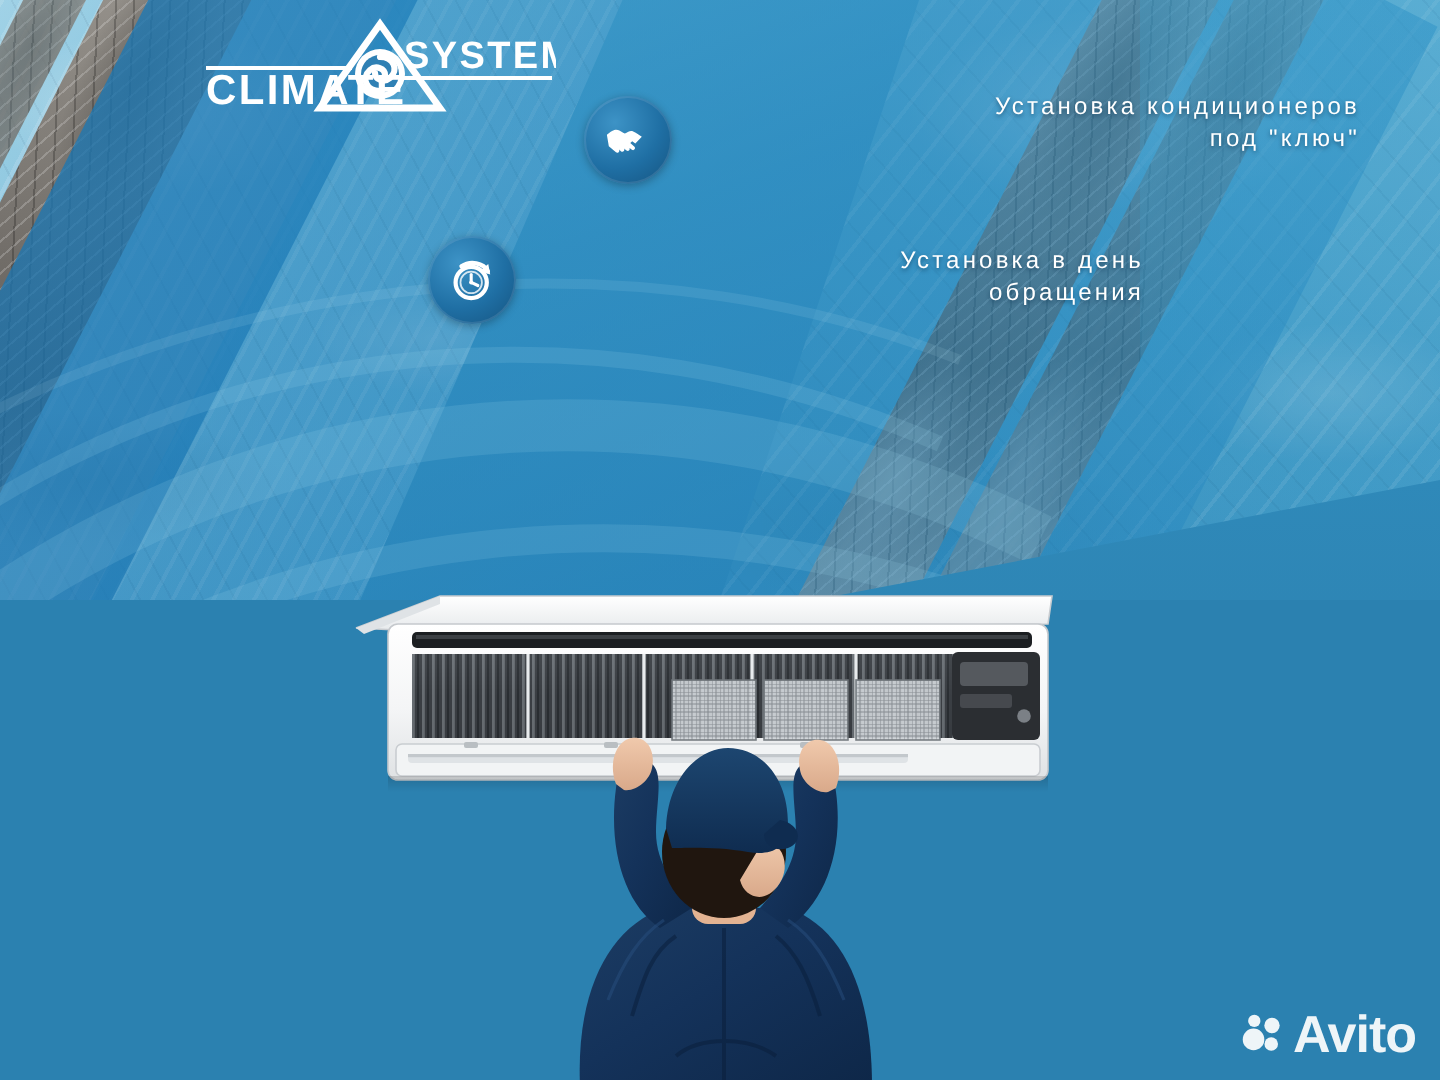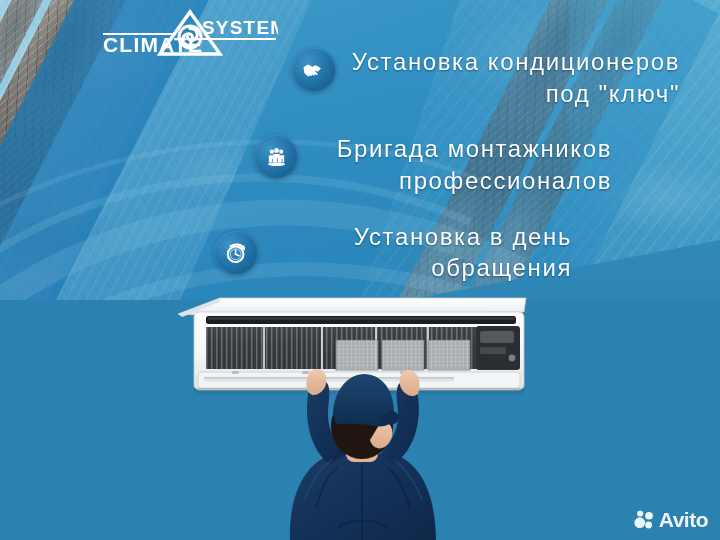--- a/index.html
+++ b/index.html
@@ -151,21 +151,21 @@
     flex: 0 0 auto;
     width: 44px; height: 44px;
     border-radius: 50%;
     background: radial-gradient(circle at 35% 30%, #3d93c6 0%, #1f6fa4 55%, #15537f 100%);
     box-shadow: 0 1px 4px rgba(0,0,0,0.28), inset 0 0 0 1px rgba(255,255,255,0.10);
     display: flex; align-items: center; justify-content: center;
     margin-top: 2px;
   }
   .f-text {
     color: #ffffff;
-    font-size: 24px;
+    font-size: 12px;
     line-height: 1.32;
     letter-spacing: 1.6px;
     font-weight: 500;
     text-shadow: 0 1px 2px rgba(0,40,70,0.55);
     white-space: pre-line;
   }
   .f1 .f-text { text-align: right; width: 330px; }
   .f2 .f-text { text-align: right; width: 300px; }
   .f3 .f-text { text-align: right; width: 300px; }
 
@@ -177,21 +177,21 @@
 
   
   .avito {
     position: absolute;
     right: 12px; bottom: 10px;
     display: flex; align-items: center; gap: 5px;
     opacity: 0.92;
   }
   .avito-text {
     color: #ffffff;
-    font-size: 21px;
+    font-size: 26px;
     font-weight: bold;
     letter-spacing: -0.5px;
     line-height: 1;
   }
 </style>
 </head>
 <body>
 
 <div id="ad-banner">
 
@@ -256,36 +256,20 @@
                    l1.4-.8 c.9-.5 2-.6 3-.2 1.6.6 3.4 1.8 5.3 3.3 l-4 4.2 -1.9-1.5 -1.2 1.2 2.6 2.2
                    a1.25 1.25 0 0 1 -1.6 1.9 l-1.6-1.3 a1.25 1.25 0 0 1 -1.7 1.8 l-1.6-1.3
                    a1.25 1.25 0 0 1 -1.7 1.8 l-1.3-1.1 a1.3 1.3 0 0 1 -1.9 1.7 l-4.4-3.7 Z"></path>
           <path d="M12.6 13.6 l-3 1.8 a1.45 1.45 0 0 0 1.4 2.5 l2.9-1.6 4.3 3.4 -1.1 1.1 -3.8-3z" fill="#1f6fa4" opacity="0.0"></path>
         </svg>
       </div>
       <div class="f-text">Установка кондиционеров
 под "ключ"</div>
     </div>
 
-    <div class="feature f2">
-      <div class="f-icon">
-        <svg viewBox="0 0 32 32" width="25" height="25" fill="#ffffff">
-          <circle cx="10" cy="8.5" r="2.7"></circle>
-          <circle cx="22" cy="8.5" r="2.7"></circle>
-          <circle cx="16" cy="7" r="3.1"></circle>
-          <path d="M6.2 13 h7.6 v9.5 h-2.2 v-5 h-1 v5 H6.2 z"></path>
-          <path d="M18.2 13 h7.6 v9.5 h-2.2 v-5 h-1 v5 h-4.4 z"></path>
-          <path d="M12.1 11.4 h7.8 v11.1 h-2.3 v-5.6 h-1.1 v5.6 h-4.4 z"></path>
-          <ellipse cx="16" cy="24.6" rx="11" ry="2.3"></ellipse>
-          <ellipse cx="16" cy="24.1" rx="8" ry="1.4" fill="#1f6fa4" opacity="0"></ellipse>
-        </svg>
-      </div>
-      <div class="f-text">Бригада монтажников
-профессионалов</div>
-    </div>
 
     <div class="feature f3">
       <div class="f-icon">
         <svg viewBox="0 0 32 32" width="26" height="26">
           <circle cx="15.5" cy="17.5" r="9.6" fill="none" stroke="#ffffff" stroke-width="2.6"></circle>
           <circle cx="15.5" cy="17.5" r="6.6" fill="none" stroke="#ffffff" stroke-width="1.1" opacity="0.8"></circle>
           <line x1="15.5" y1="17.5" x2="15.5" y2="12.6" stroke="#ffffff" stroke-width="1.9" stroke-linecap="round"></line>
           <line x1="15.5" y1="17.5" x2="19.6" y2="19.4" stroke="#ffffff" stroke-width="1.9" stroke-linecap="round"></line>
           <circle cx="15.5" cy="17.5" r="1.2" fill="#ffffff"></circle>
           <path d="M 9.5 7.6 C 15 3.8, 23 5.4, 25.8 10.6" fill="none" stroke="#ffffff" stroke-width="2.6" stroke-linecap="round"></path>

